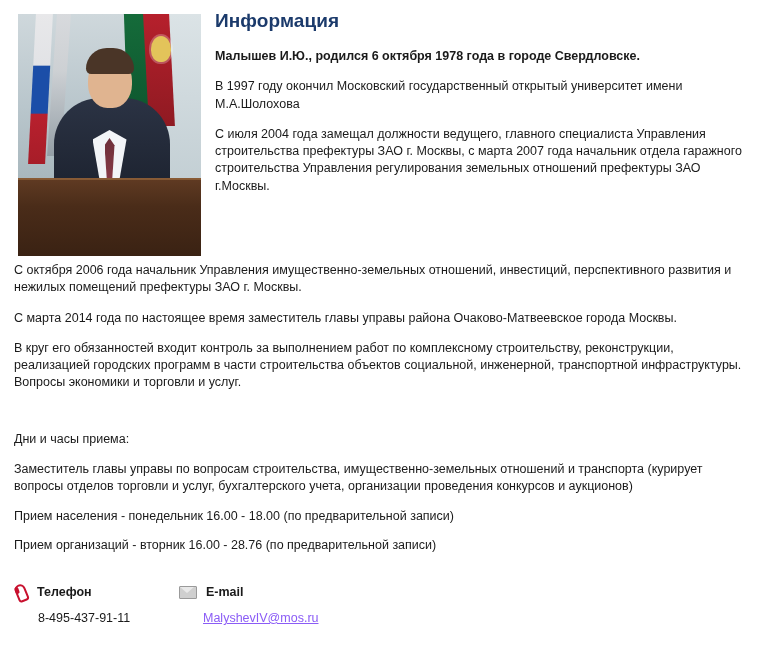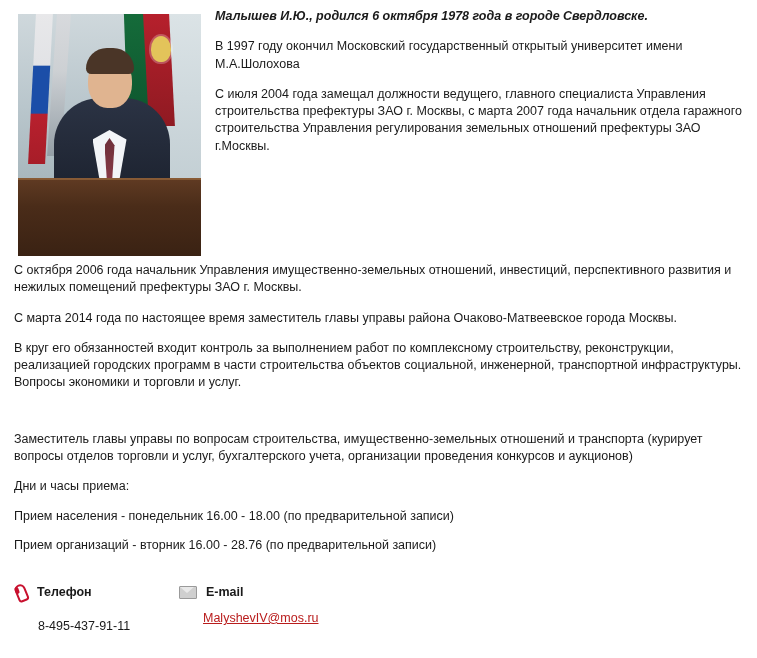--- a/index.html
+++ b/index.html
@@ -117,52 +117,51 @@
     font-size: 19px;
     font-weight: bold;
     color: #1b3a6b;
     letter-spacing: .1px;
   }
   p {
     margin: 0 0 13px 0;
   }
   p.lead {
     font-weight: bold;
-    font-style: italic;
   }
   .clearfix::after {
     content: "";
     display: block;
     clear: both;
   }
   .spacer-lg { height: 26px; }
   .tight { margin-bottom: 11px; }
 
   
   .contacts {
     margin-top: 30px;
     display: flex;
     align-items: flex-start;
   }
   .contact-col {
     display: flex;
     flex-direction: column;
   }
-  .contact-col.phone { width: 165px; gap: 8px; }
+  .contact-col.phone { width: 165px; }
   .contact-head {
     display: flex;
     align-items: center;
     font-weight: bold;
     font-size: 12.5px;
     margin-bottom: 9px;
   }
   .contact-head .label { margin-left: 9px; }
   .contact-value { padding-left: 24px; }
   .contact-value a {
-    color: #b91c1c;
+    color: #8b5cf6;
     text-decoration: underline;
   }
   .icon-phone {
     width: 14px; height: 16px;
     position: relative;
     display: inline-block;
   }
   .icon-phone::before {
     content: "";
     position: absolute;
@@ -216,35 +215,36 @@
       <div class="ph-emblem"></div>
       <div class="ph-body"></div>
       <div class="ph-shirt"></div>
       <div class="ph-tie"></div>
       <div class="ph-head"></div>
       <div class="ph-hair"></div>
       <div class="ph-table-top"></div>
       <div class="ph-table"></div>
     </div>
 
+    <h1 class="title">Информация</h1>
 
     <p class="lead">Малышев И.Ю., родился 6 октября 1978 года в городе Свердловске.</p>
     <p>В 1997 году окончил Московский государственный открытый университет имени М.А.Шолохова</p>
     <p>С июля 2004 года замещал должности ведущего, главного специалиста Управления строительства префектуры ЗАО г. Москвы, с марта 2007 года начальник отдела гаражного строительства Управления регулирования земельных отношений префектуры ЗАО г.Москвы.</p>
   </div>
 
   <p>С октября 2006 года начальник Управления имущественно-земельных отношений, инвестиций, перспективного развития и нежилых помещений префектуры ЗАО г. Москвы.</p>
   <p>С марта 2014 года по настоящее время заместитель главы управы района Очаково-Матвеевское города Москвы.</p>
   <p>В круг его обязанностей входит контроль за выполнением работ по комплексному строительству, реконструкции, реализацией городских программ в части строительства объектов социальной, инженерной, транспортной инфраструктуры. Вопросы экономики и торговли и услуг.</p>
 
   <div class="spacer-lg"></div>
 
+  <p>Дни и часы приема:</p>
+
   <p>Заместитель главы управы по вопросам строительства, имущественно-земельных отношений и транспорта (курирует вопросы отделов торговли и услуг, бухгалтерского учета, организации проведения конкурсов и аукционов)</p>
-
-  <p>Дни и часы приема:</p>
 
   <p class="tight">Прием населения - понедельник 16.00 - 18.00 (по предварительной записи)</p>
   <p>Прием организаций - вторник 16.00 - 28.76 (по предварительной записи)</p>
 
   <div class="contacts">
 
     <div class="contact-col phone">
       <div class="contact-head">
         <span class="icon-phone"></span>
         <span class="label">Телефон</span>

